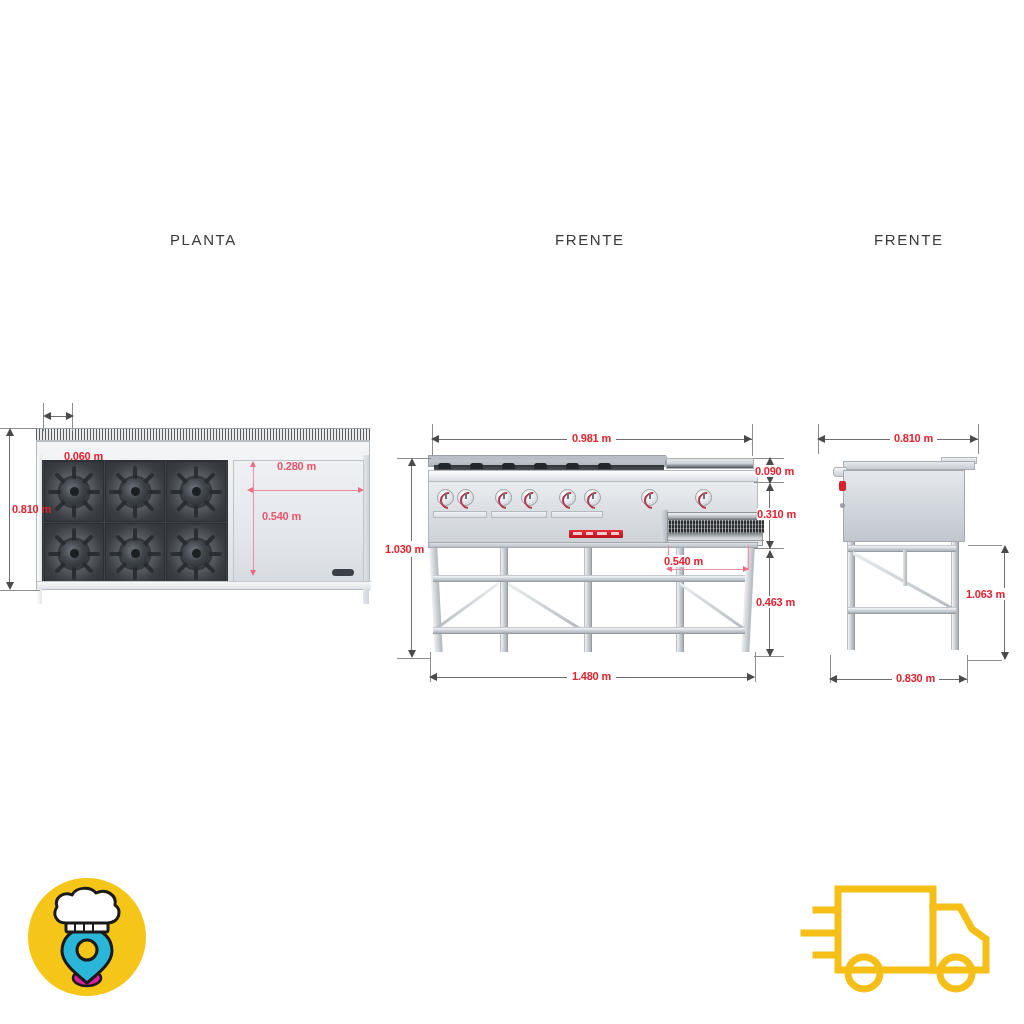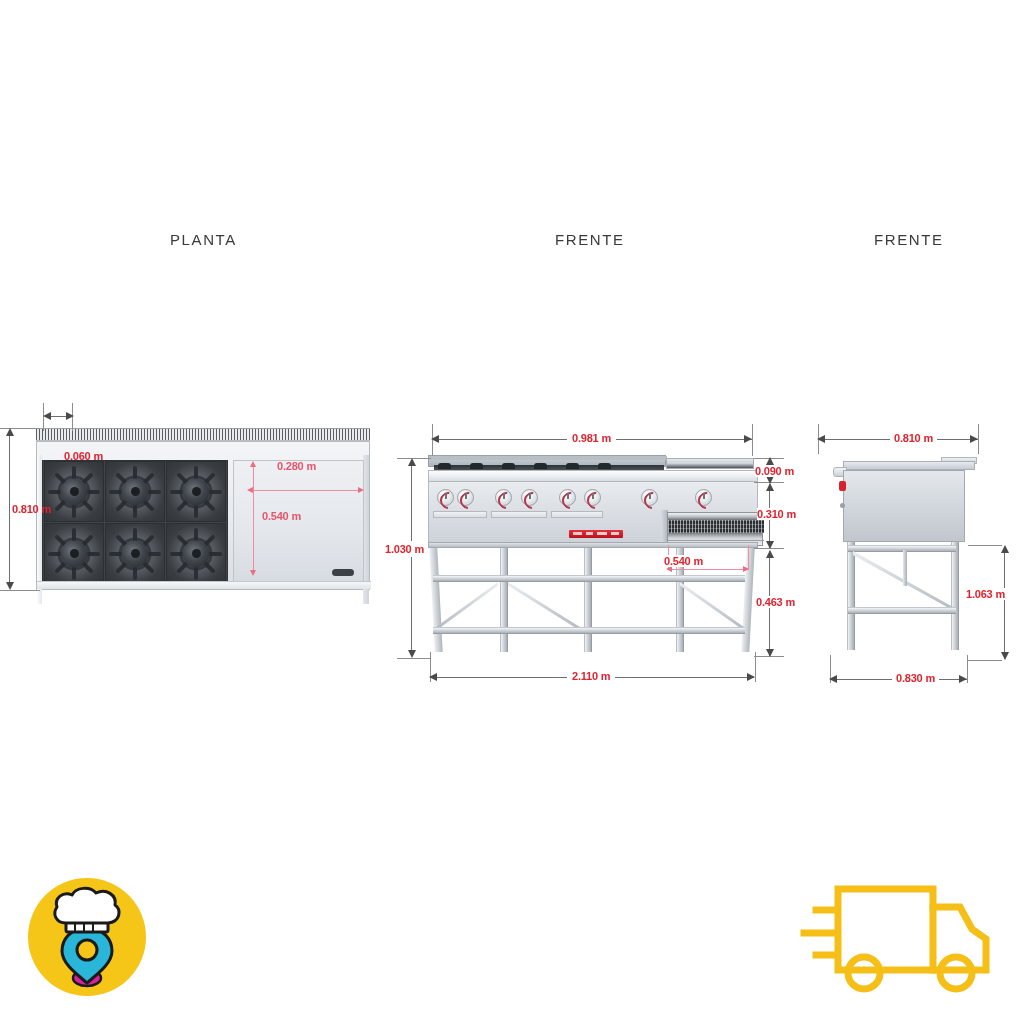--- a/index.html
+++ b/index.html
@@ -396,21 +396,21 @@
   <div class="hline" style="left:434px; top:439px; width:318px;"></div>
   <div class="arrow arr-l" style="left:431px; top:435px;"></div>
   <div class="arrow arr-r" style="left:744px; top:435px;"></div>
   <div class="dim" style="left:567px; top:432px; background:#fff; padding:0 5px;">0.981 m</div>
 
   <div class="vline thin" style="left:430px; top:652px; height:30px;"></div>
   <div class="vline thin" style="left:755px; top:652px; height:30px;"></div>
   <div class="hline" style="left:432px; top:677px; width:322px;"></div>
   <div class="arrow arr-l" style="left:429px; top:673px;"></div>
   <div class="arrow arr-r" style="left:747px; top:673px;"></div>
-  <div class="dim" style="left:567px; top:670px; background:#fff; padding:0 5px;">2.110 m</div>
+  <div class="dim" style="left:567px; top:670px; background:#fff; padding:0 5px;">1.480 m</div>
 
   <div class="hline thin" style="left:397px; top:458px; width:34px;"></div>
   <div class="hline thin" style="left:397px; top:658px; width:34px;"></div>
   <div class="vline" style="left:411px; top:460px; height:196px;"></div>
   <div class="arrow arr-u" style="left:408px; top:458px;"></div>
   <div class="arrow arr-d" style="left:408px; top:650px;"></div>
   <div class="dim" style="left:385px; top:541px; background:#fff; padding:2px 0;text-align:right;">1.030 m</div>
 
   <div class="hline thin" style="left:754px; top:458px; width:30px;"></div>
   <div class="hline thin" style="left:754px; top:482px; width:30px;"></div>

